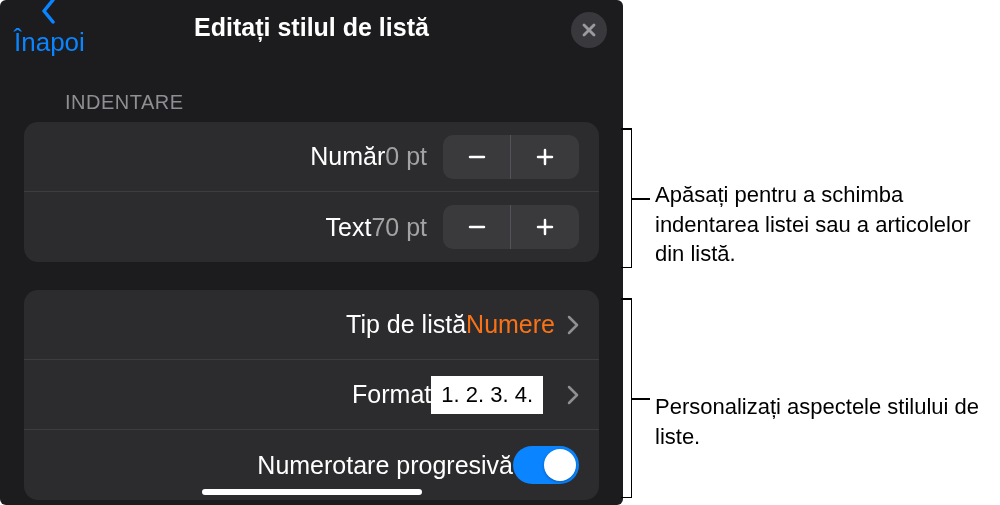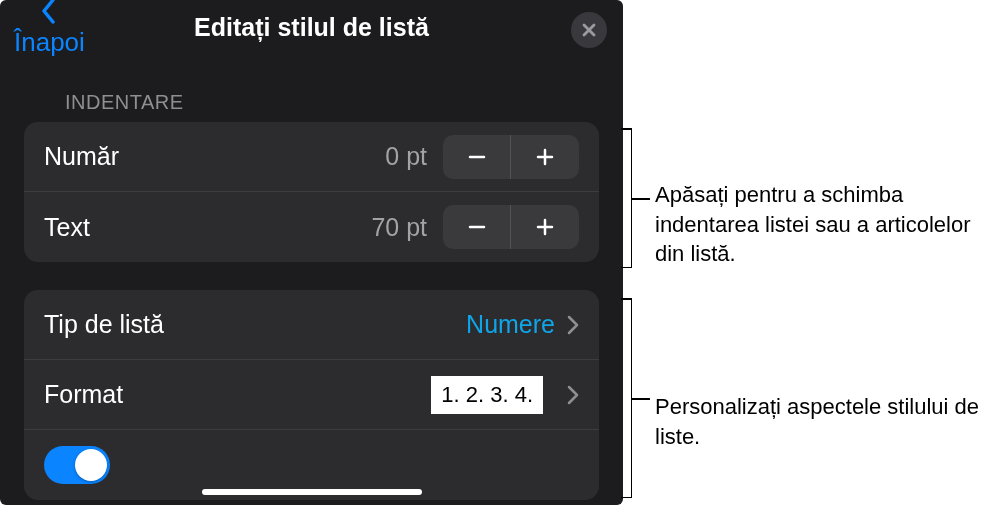--- a/index.html
+++ b/index.html
@@ -72,20 +72,21 @@
       padding: 36px 42px 8px;
       text-transform: uppercase;
       letter-spacing: 0.5px;
       margin-left: 23px;
     }
     .group {
       background: #2c2c2e;
       margin: 0 24px;
       border-radius: 14px;
       overflow: hidden;
+      text-align: right;
     }
     .row {
       display: flex;
       align-items: center;
       padding: 0 20px;
       height: 70px;
       border-bottom: 1px solid #3d3d40;
     }
     .row:last-child { border-bottom: none; }
     .row-label {
@@ -110,21 +111,21 @@
       display: flex;
       align-items: center;
       justify-content: center;
       cursor: pointer;
     }
     .stepper-btn:first-child {
       border-right: 1px solid #545458;
     }
     .stepper-btn svg { width: 20px; height: 20px; }
     .disclosure-value {
-      color: #0ea5e9;
+      color: #f97316;
       font-size: 25px;
       margin-right: 12px;
     }
     .format-preview {
       background: #fff;
       color: #000;
       font-size: 22px;
       padding: 6px 10px;
       margin-right: 24px;
       font-weight: 400;
@@ -265,20 +266,21 @@
         </svg>
     </div>
     <div class="row">
       <div class="row-label">Format</div>
       <div class="format-preview">1. 2. 3. 4.</div>
       <svg class="chevron-right" viewBox="0 0 12 20" fill="none" stroke="#8e8e93" stroke-width="2.5" stroke-linecap="round" stroke-linejoin="round">
           <polyline points="2,2 10,10 2,18"></polyline>
         </svg>
     </div>
     <div class="row">
+      <div class="row-label">Numerotare progresivă</div>
       <div class="toggle">
         <div class="toggle-knob"></div>
       </div>
     </div>
   </div>
 
   <div class="home-indicator"></div>
 </div>
 
 <div class="annotations">

